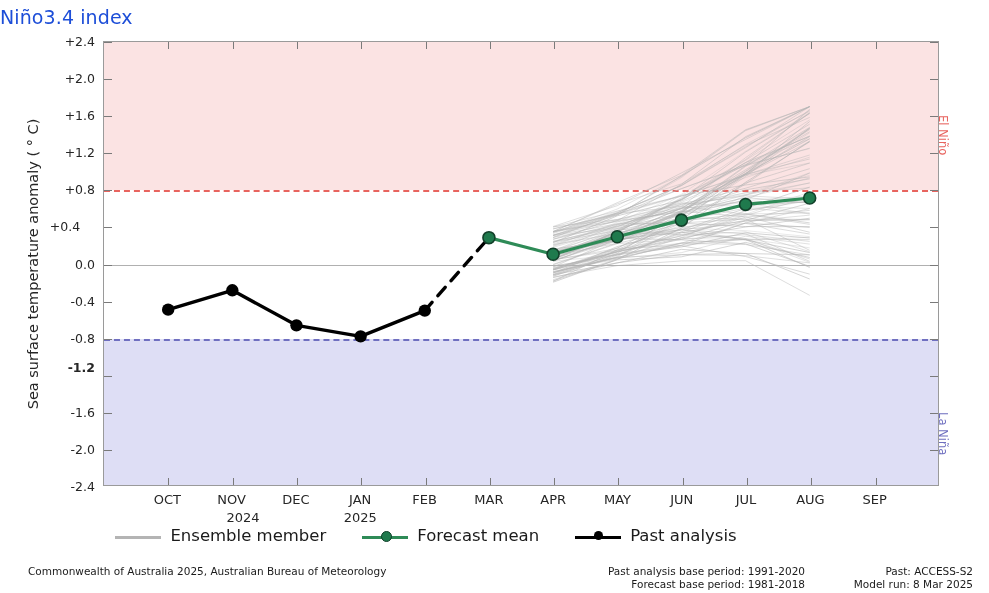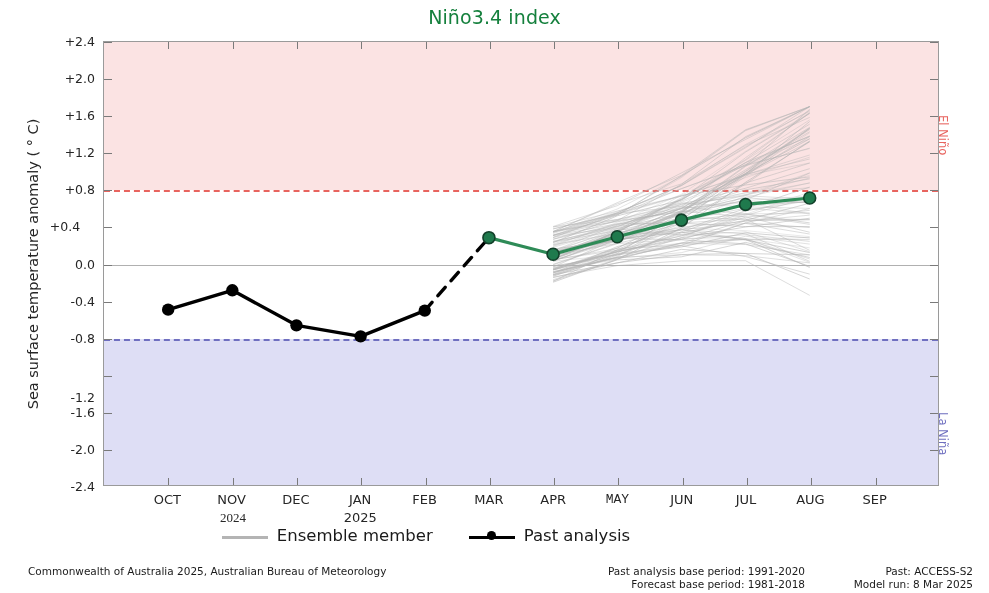--- a/index.html
+++ b/index.html
@@ -14,23 +14,22 @@
     font-family: "DejaVu Sans", "Liberation Sans", sans-serif;
     color: #1a1a1a;
     overflow: hidden;
   }
 
   
   #chart-title {
     position: absolute;
     left: 0; top: 6px;
     width: 989px;
-    text-align: center;
     font-size: 19px;
-    color: #15803d;
+    color: #1d4ed8;
     letter-spacing: 0.1px;
   }
 
   
   #plot-area {
     position: absolute;
     left: 103px;
     top: 41px;
     width: 836px;
     height: 445px;
@@ -407,43 +406,50 @@
       <div class="xtick-mark" style="left: 707.385px;"></div>
       <div class="xtick-mark top" style="left: 707.385px;"></div>
       <div class="xtick-mark" style="left: 771.692px;"></div>
       <div class="xtick-mark top" style="left: 771.692px;"></div>
     </div>
 </div>
 
 <div id="xlabels-layer">
     <div class="xtick-label" style="left: 167.308px;">OCT</div>
     <div class="xtick-label" style="left: 231.615px;">NOV</div>
-    <div class="xtick-year" style="left: 233px; font-family: Liberation Serif, serif;">2024</div>
+    <div class="xtick-year" style="left: 243px;">2024</div>
     <div class="xtick-label" style="left: 295.923px;">DEC</div>
     <div class="xtick-label" style="left: 360.231px;">JAN</div>
     <div class="xtick-year" style="left: 360.231px;">2025</div>
     <div class="xtick-label" style="left: 424.538px;">FEB</div>
     <div class="xtick-label" style="left: 488.846px;">MAR</div>
     <div class="xtick-label" style="left: 553.154px;">APR</div>
-    <div class="xtick-label" style="left: 617.462px; font-family: Liberation Mono, monospace;">MAY</div>
+    <div class="xtick-label" style="left: 617.462px;">MAY</div>
     <div class="xtick-label" style="left: 681.769px;">JUN</div>
     <div class="xtick-label" style="left: 746.077px;">JUL</div>
     <div class="xtick-label" style="left: 810.385px;">AUG</div>
     <div class="xtick-label" style="left: 874.692px;">SEP</div>
   </div>
 
 <div class="phase-label" id="label-elnino" style="left: 943px; top: 115.167px; transform: translate(0px, -50%) rotate(90deg); transform-origin: left center;">El Niño</div>
 <div class="phase-label" id="label-lanina" style="left: 943px; top: 411.833px; transform: translate(0px, -50%) rotate(90deg); transform-origin: left center;">La Niña</div>
 
 <div id="legend">
   <div class="legend-item">
     <span class="legend-swatch sw-ensemble">
         <i></i>
       </span>
     <span>Ensemble member</span>
+  </div>
+  <div class="legend-item">
+    <span class="legend-swatch sw-forecast">
+        <i></i>
+        <b></b>
+      </span>
+    <span>Forecast mean</span>
   </div>
   <div class="legend-item">
     <span class="legend-swatch sw-past">
         <i></i>
         <b></b>
       </span>
     <span>Past analysis</span>
   </div>
 </div>
 
@@ -461,16 +467,16 @@
 
 <div class="ytick-label" style="top: 41px;">+2.4</div>
 <div class="ytick-label" style="top: 78.0833px;">+2.0</div>
 <div class="ytick-label" style="top: 115.167px;">+1.6</div>
 <div class="ytick-label" style="top: 152.25px;">+1.2</div>
 <div class="ytick-label" style="top: 189.333px;">+0.8</div>
 <div class="ytick-label" style="top: 226.417px; text-align: center;">+0.4</div>
 <div class="ytick-label" style="top: 263.5px;">0.0</div>
 <div class="ytick-label" style="top: 300.583px;">-0.4</div>
 <div class="ytick-label" style="top: 337.667px;">-0.8</div>
-<div class="ytick-label" style="top: 397px;">-1.2</div>
+<div class="ytick-label" style="top: 367px; font-weight: bold;">-1.2</div>
 <div class="ytick-label" style="top: 411.833px;">-1.6</div>
 <div class="ytick-label" style="top: 448.917px;">-2.0</div>
 <div class="ytick-label" style="top: 486px;">-2.4</div>
 
 </body></html>

